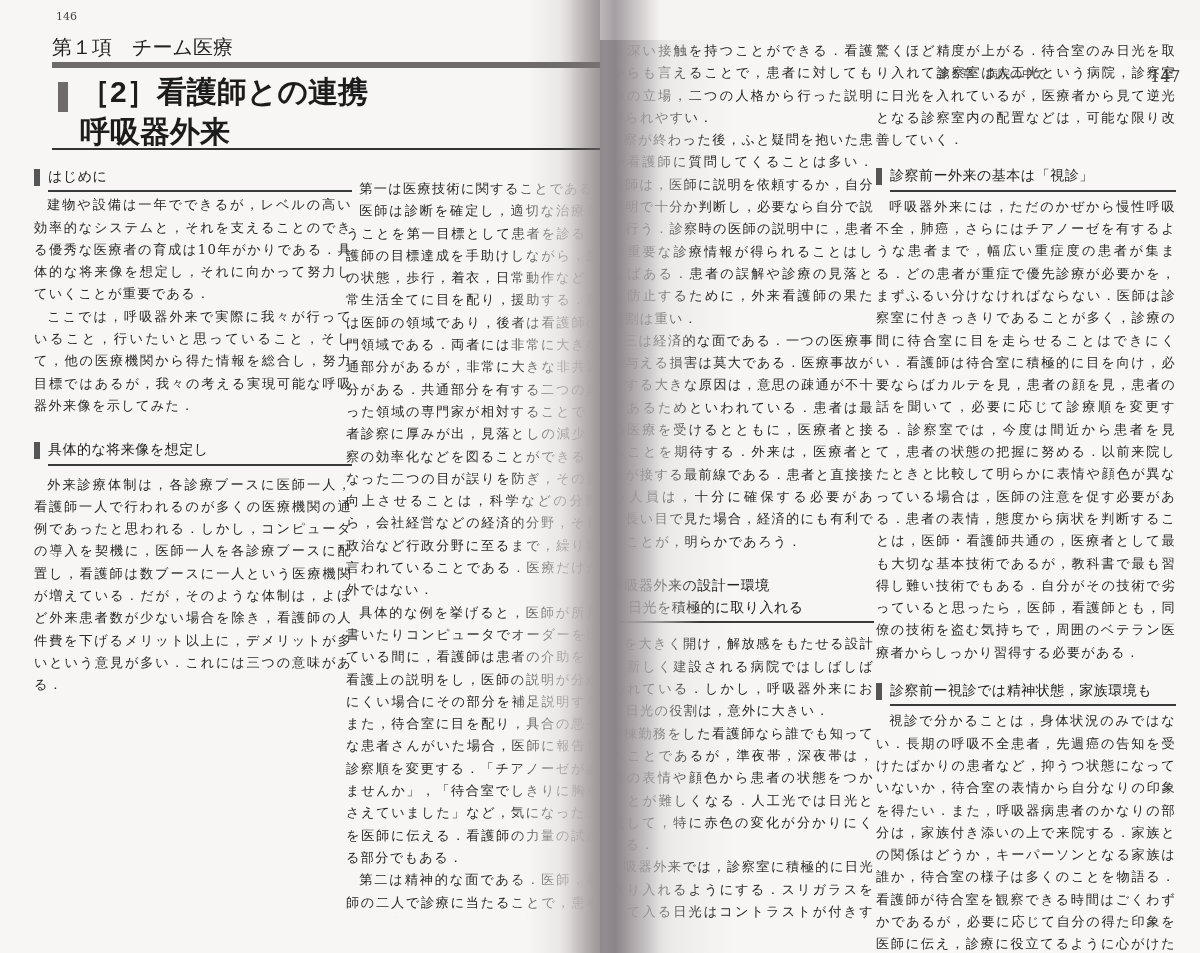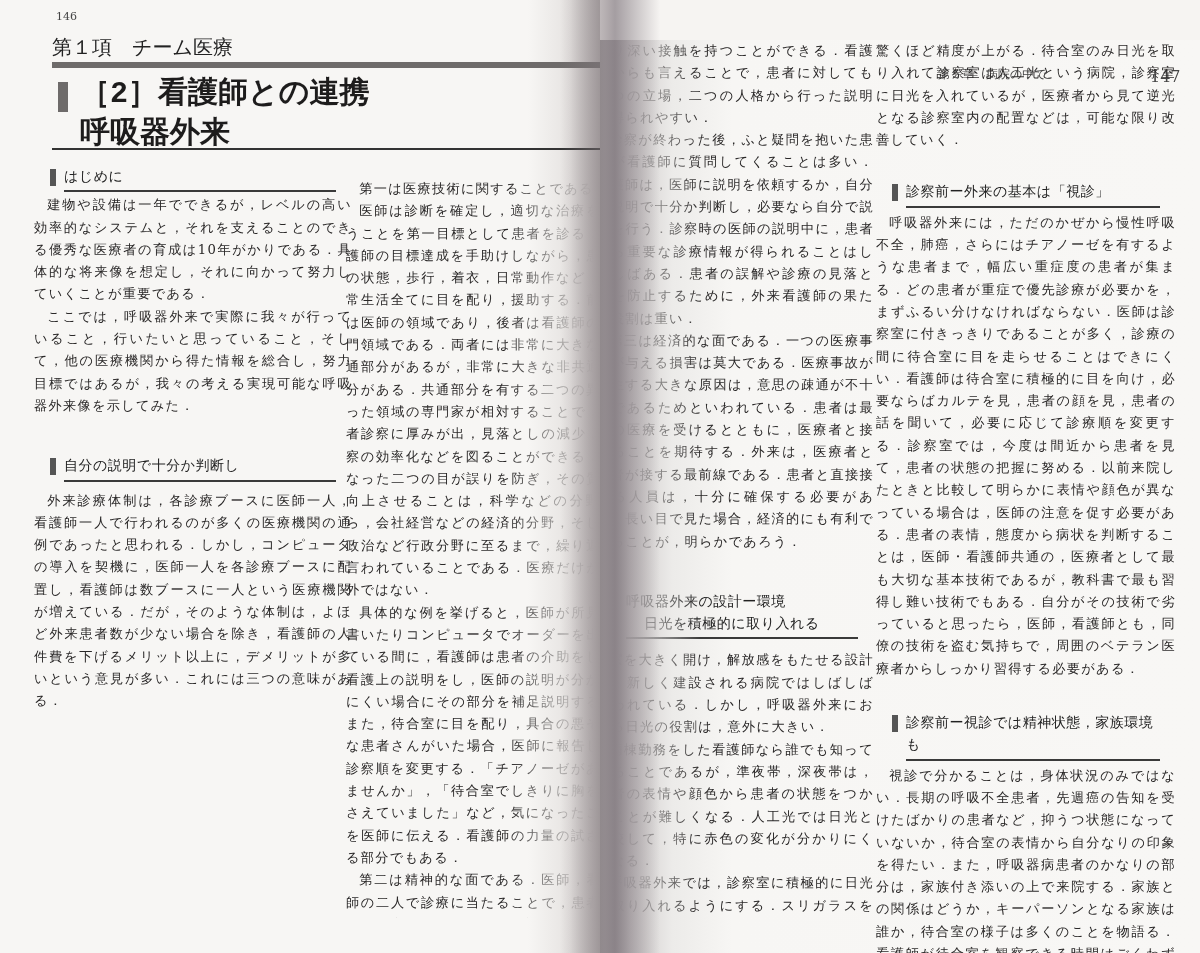--- a/index.html
+++ b/index.html
@@ -23,36 +23,36 @@
   .running-head { position: absolute; font-size: 12px; color: #444; }
   .section-label {
     position: absolute; left: 52px; top: 34px;
     font-family: "DejaVu Sans", sans-serif; font-size: 20px; color: #222;
   }
   .top-rule { position: absolute; left: 52px; top: 62px; width: 560px; height: 6px; background: #6e6b6a; }
   .title-block { position: absolute; left: 52px; top: 72px; }
   .title-bar { position: absolute; left: 6px; top: 10px; width: 10px; height: 30px; background: #6e6b6a; }
   .title-line1 {
     position: absolute; left: 28px; top: 0; white-space: nowrap;
-    font-family: Liberation Mono, monospace; font-size: 30px; font-weight: bold; color: #1d1c1c;
+    font-family: Liberation Sans, sans-serif; font-size: 30px; font-weight: bold; color: #1d1c1c;
   }
   .title-line2 {
     position: absolute; left: 28px; top: 40px; white-space: nowrap;
     font-family: "DejaVu Sans", sans-serif; font-size: 30px; font-weight: bold; color: #1d1c1c;
   }
   .title-underline { position: absolute; left: 52px; top: 148px; width: 560px; height: 2px; background: #333; }
 
   .col { position: absolute; font-size: 13.2px; line-height: 22.3px; letter-spacing: 1.3px; }
   .col p { margin: 0; text-indent: 1em; text-align: justify; }
   .col-left { left: 34px; top: 180px; width: 318px; }
   .col-mid { left: 346px; top: 178px; width: 248px; overflow: hidden; height: 740px; }
   .col-mid-right { left: 618px; top: 40px; width: 256px; overflow: hidden; height: 880px; }
   .col-right { left: 876px; top: 40px; width: 300px; }
 
-  .heading { position: relative; font-family: Liberation Serif, serif; font-size: 14px; letter-spacing: 0.5px; color: #222; padding-left: 14px; margin: 16px; }
+  .heading { position: relative; font-family: Liberation Serif, serif; font-size: 14px; letter-spacing: 0.5px; color: #222; padding-left: 14px; margin: 0; }
   .heading .bar { position: absolute; left: 0; top: 3px; width: 6px; height: 17px; background: #555; }
   .heading .rule { height: 2px; background: #3a3a3a; margin-top: 2px; }
   .heading .sub { display: block; padding-left: 18px; }
   .fade-right-edge { -webkit-mask-image: linear-gradient(to right, #000 65%, rgba(0,0,0,0.25) 90%, rgba(0,0,0,0) 100%); mask-image: linear-gradient(to right, #000 65%, rgba(0,0,0,0.25) 90%, rgba(0,0,0,0) 100%); }
   .fade-left-edge { -webkit-mask-image: linear-gradient(to right, rgba(0,0,0,0) 0%, rgba(0,0,0,0.35) 12%, #000 32%); mask-image: linear-gradient(to right, rgba(0,0,0,0) 0%, rgba(0,0,0,0.35) 12%, #000 32%); }
 
   .spacer-line { height: 22px; }
 </style>
 </head>
 <body>
@@ -78,21 +78,21 @@
         <span>はじめに</span>
         <div class="rule"></div>
       </div>
       <p>建物や設備は一年でできるが，レベルの高い効率的なシステムと，それを支えることのできる優秀な医療者の育成は10年がかりである．具体的な将来像を想定し，それに向かって努力していくことが重要である．</p>
       <p>ここでは，呼吸器外来で実際に我々が行っていること，行いたいと思っていること，そして，他の医療機関から得た情報を総合し，努力目標ではあるが，我々の考える実現可能な呼吸器外来像を示してみた．</p>
 
       <div class="spacer-line"></div>
 
       <div class="heading" style="margin-bottom:8px;">
         <span class="bar"></span>
-        <span>自分の説明で十分か判断し</span>
+        <span>具体的な将来像を想定し</span>
         <div class="rule"></div>
       </div>
       <p>外来診療体制は，各診療ブースに医師一人，看護師一人で行われるのが多くの医療機関の通例であったと思われる．しかし，コンピュータの導入を契機に，医師一人を各診療ブースに配置し，看護師は数ブースに一人という医療機関が増えている．だが，そのような体制は，よほど外来患者数が少ない場合を除き，看護師の人件費を下げるメリット以上に，デメリットが多いという意見が多い．これには三つの意味がある．</p>
     </div>
 
     <div class="col col-mid fade-right-edge">
       <div style="width:270px;">
         <p>第一は医療技術に関することである．</p>
         <p>医師は診断を確定し，適切な治療を行うことを第一目標として患者を診る．看護師の目標達成を手助けしながら，患者の状態，歩行，着衣，日常動作など，日常生活全てに目を配り，援助する．前者は医師の領域であり，後者は看護師の専門領域である．両者には非常に大きな共通部分があるが，非常に大きな非共通部分がある．共通部分を有する二つの異なった領域の専門家が相対することで，患者診察に厚みが出，見落としの減少，診察の効率化などを図ることができる．異なった二つの目が誤りを防ぎ，その質を向上させることは，科学などの分野から，会社経営などの経済的分野，そして政治など行政分野に至るまで，繰り返し言われていることである．医療だけが例外ではない．</p>
         <p>具体的な例を挙げると，医師が所見を書いたりコンピュータでオーダーを出している間に，看護師は患者の介助をし，看護上の説明をし，医師の説明が分かりにくい場合にその部分を補足説明する．また，待合室に目を配り，具合の悪そうな患者さんがいた場合，医師に報告し，診察順を変更する．「チアノーゼがありませんか」，「待合室でしきりに胸をおさえていました」など，気になったことを医師に伝える．看護師の力量の試される部分でもある．</p>

